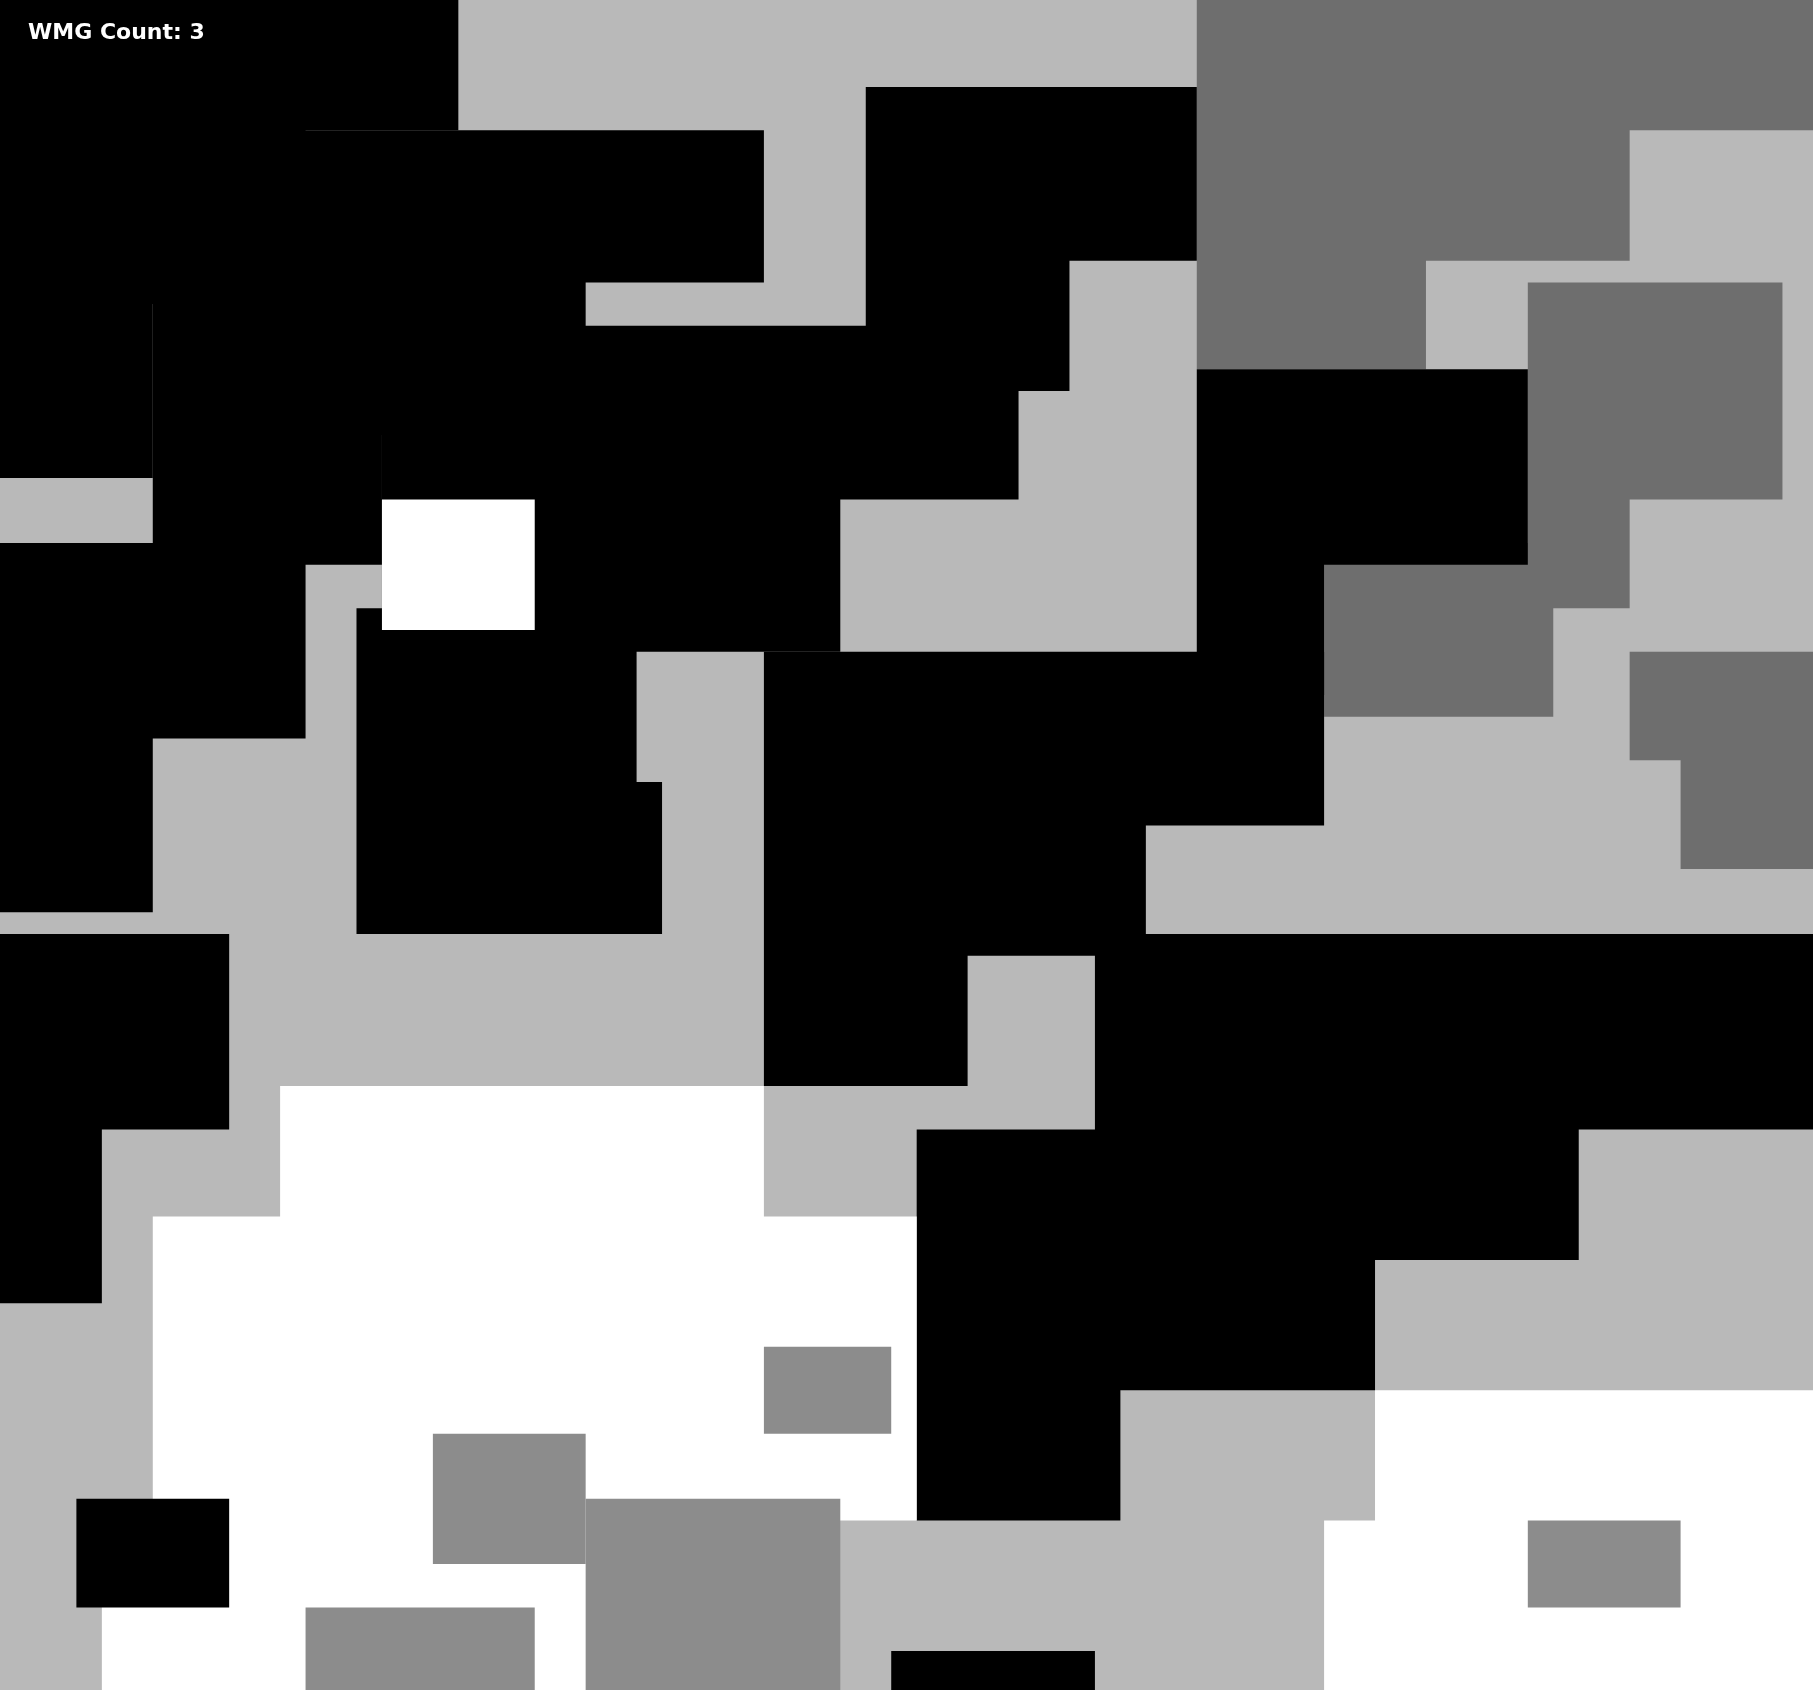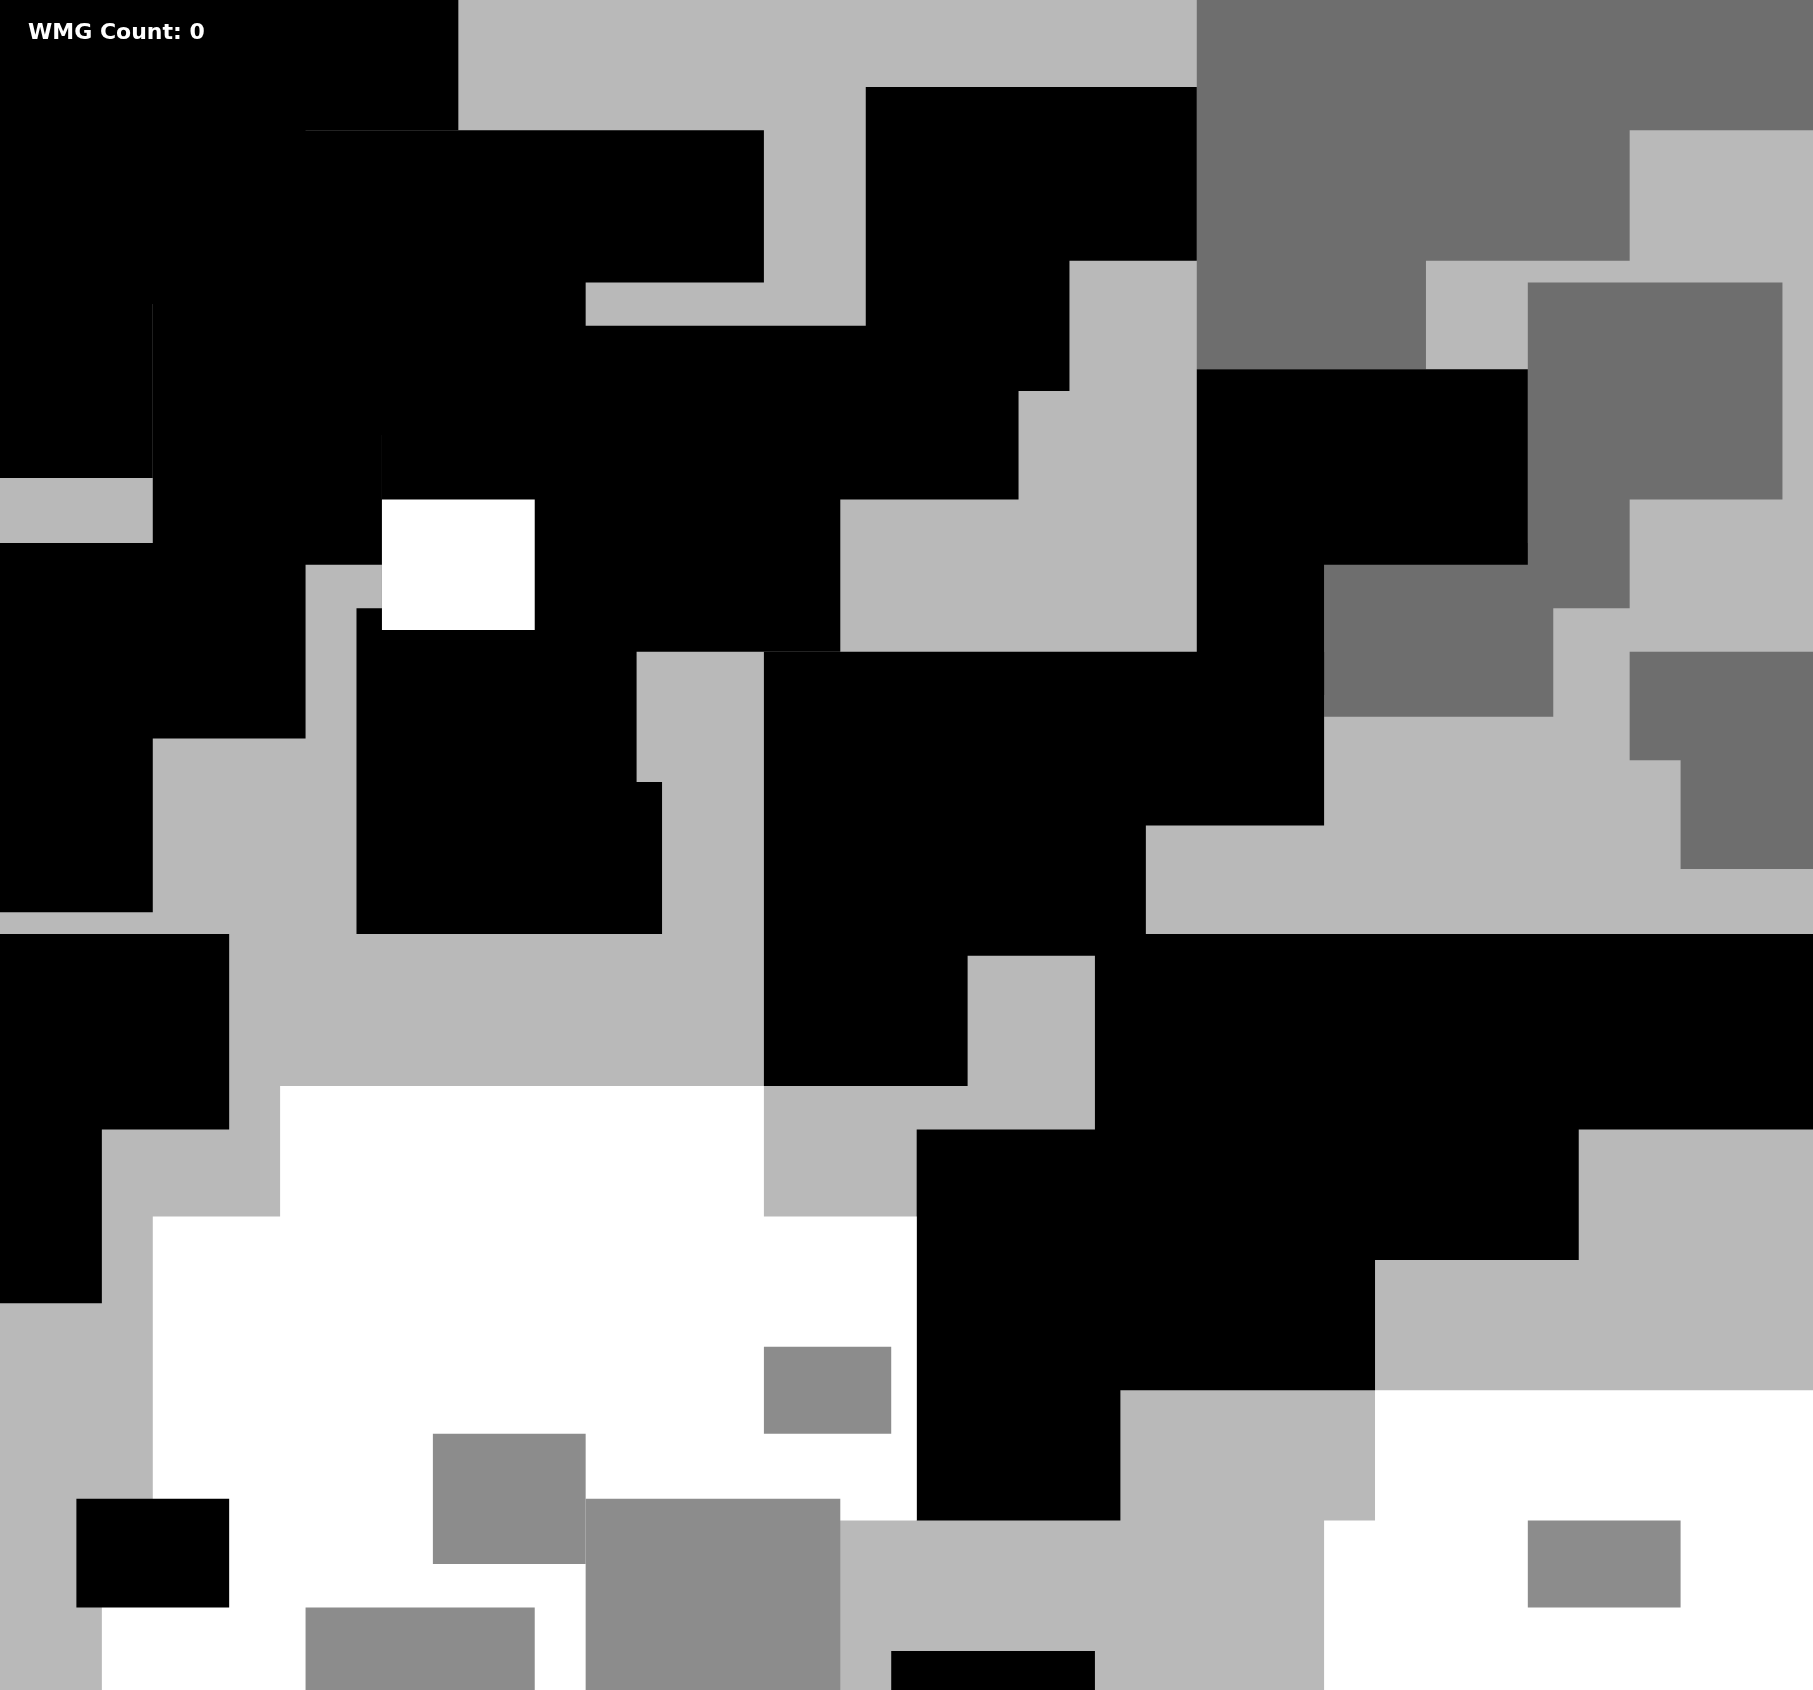--- a/index.html
+++ b/index.html
@@ -430,21 +430,21 @@
 </div>
 
 <span class="axlabel y" style="left:60px; top:1637px; width:56px;">-0.04</span>
 <span class="axlabel y" style="left:60px; top:1558px; width:56px;">-0.02</span>
 <span class="axlabel y" style="left:60px; top:1479px; width:56px;">0.00</span>
 <span class="axlabel y" style="left:60px; top:1400px; width:56px;">0.02</span>
 <span class="axlabel y" style="left:60px; top:1321px; width:56px;">0.04</span>
 <div class="ylab-rot" style="left:40px; top:1500px;">ACE</div>
 
 <div id="wmg-panel">
-  <div id="wmg-count">WMG Count: 0</div>
+  <div id="wmg-count">WMG Count: 3</div>
   <svg viewBox="0 0 712 778" preserveAspectRatio="none" style="position:absolute;inset:0;width:100%;height:100%;">
     <rect x="0" y="0" width="712" height="778" fill="#ffffff"></rect>
 
     <path d="M0,0 H712 V778 H0 Z" fill="#b9b9b9"></path>
 
     <path d="M470,0 H712 V60 H640 V120 H560 V170 H470 Z" fill="#6e6e6e"></path>
     <path d="M600,130 H700 V230 H640 V280 H600 Z" fill="#6e6e6e"></path>
     <path d="M520,250 H610 V330 H520 Z" fill="#6e6e6e"></path>
     <path d="M640,300 H712 V400 H660 V350 H640 Z" fill="#6e6e6e"></path>
 

